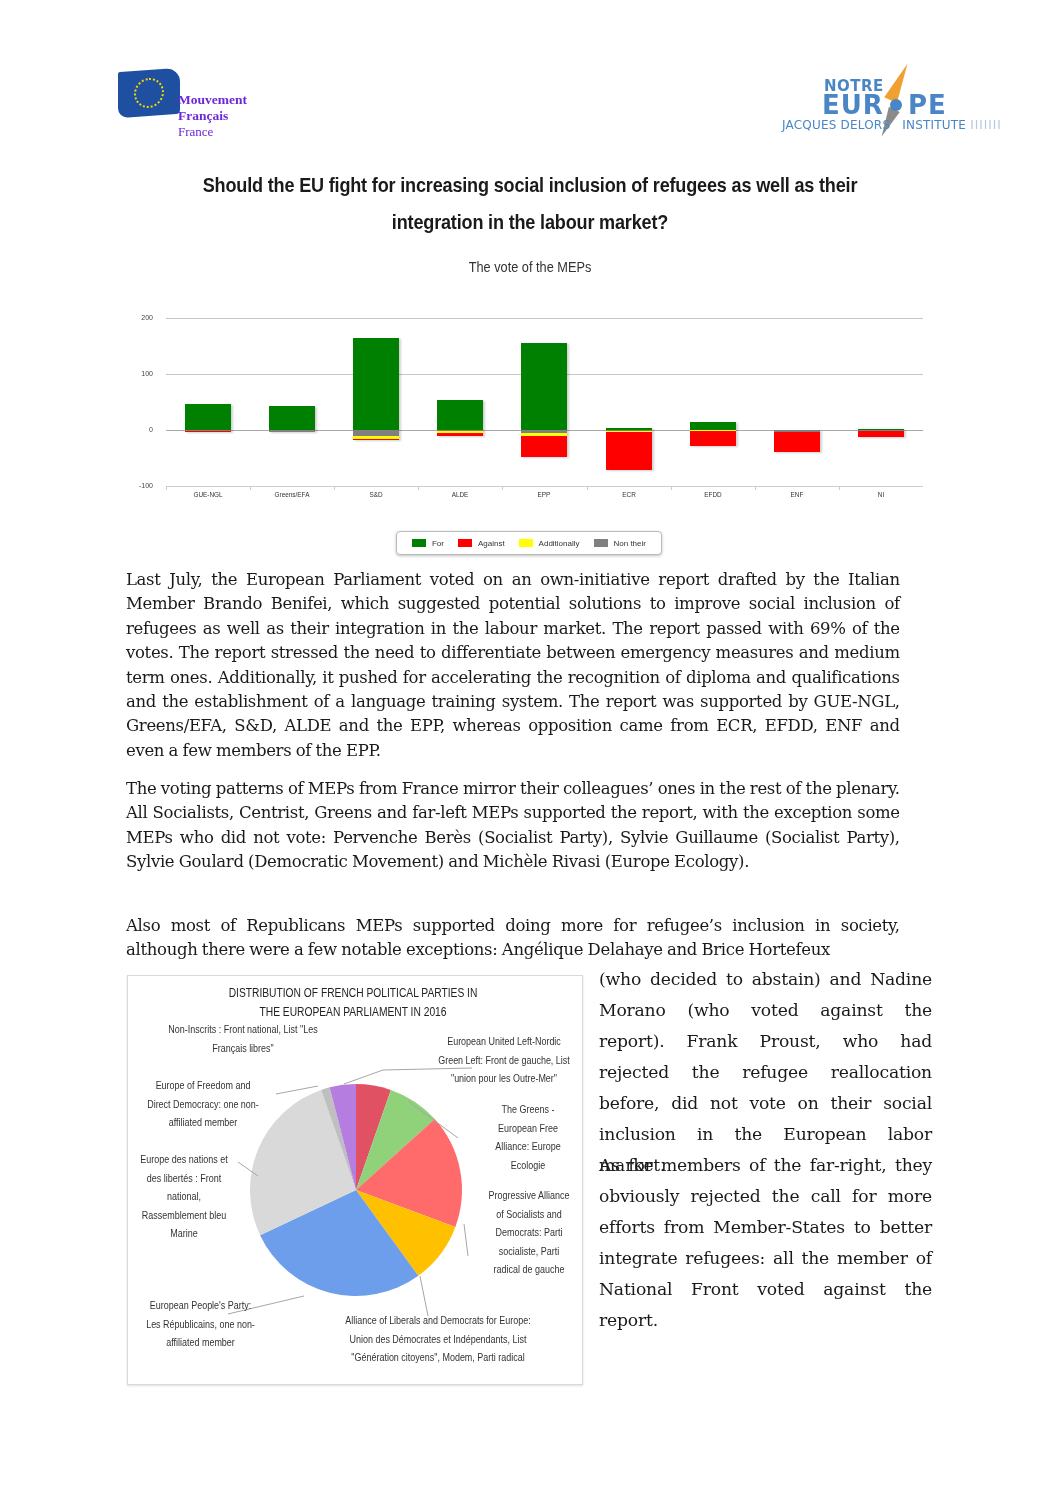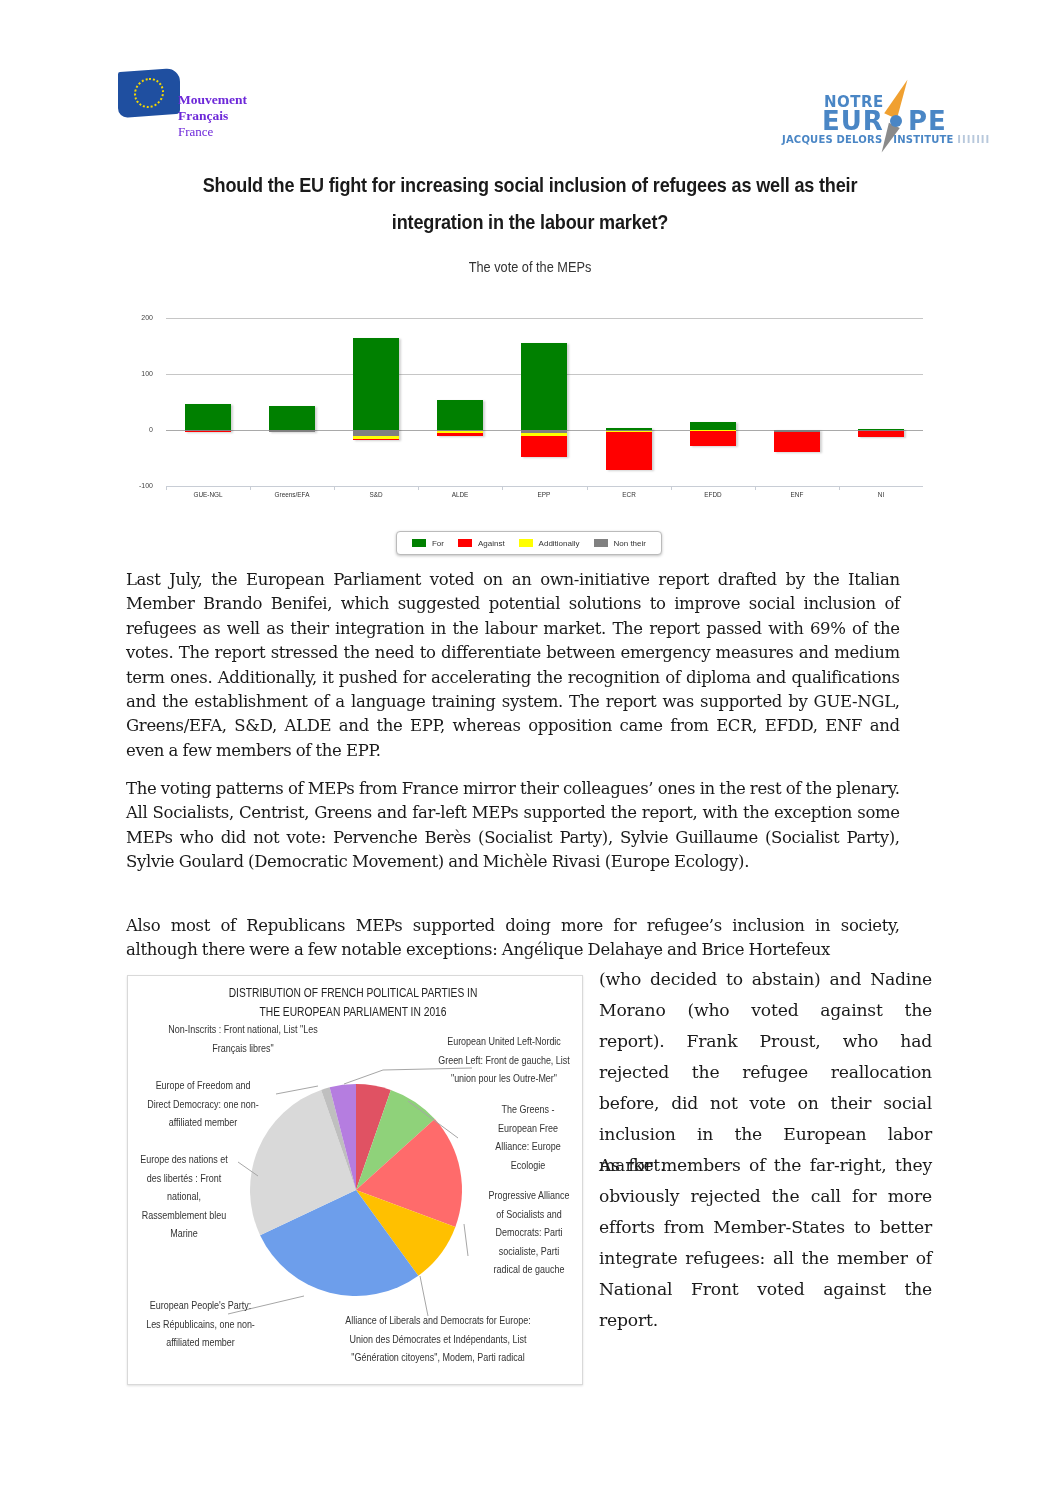--- a/index.html
+++ b/index.html
@@ -3,24 +3,24 @@
 <meta charset="utf-8">
 <style>
   html, body { margin:0; padding:0; background:#ffffff; }
   body { width:1058px; height:1497px; position:relative; overflow:hidden; font-family:"DejaVu Serif", serif; color:#1a1a1a; }
   .logo-left { position:absolute; left:118px; top:70px; width:180px; height:75px; }
   .flag { position:absolute; left:0; top:0; width:62px; height:46px; background:#1f4fa0; border-radius:2px 14px 4px 10px; transform:skewY(-4deg); }
   .flag .stars { position:absolute; left:16px; top:8px; width:30px; height:30px; border:2px dotted #f5d800; border-radius:50%; box-sizing:border-box; }
   .mvt-text { position:absolute; left:60px; top:22px; font-family:Liberation Serif, serif; color:#6d28d9; line-height:16px; }
   .mvt-text .b { font-weight:bold; font-size:13.5px; display:block; }
   .mvt-text .r { font-size:13px; display:block; }
-  .logo-right { position:absolute; left:782px; top:76px; width:205px; height:80px; font-family:"DejaVu Sans", sans-serif; }
+  .logo-right { position:absolute; left:782px; top:60px; width:205px; height:80px; font-family:"DejaVu Sans", sans-serif; }
   .ne-notre { position:absolute; left:42px; top:17px; font-size:15px; font-weight:bold; color:#4a86c5; letter-spacing:0.5px; }
   .ne-europe { position:absolute; left:40px; top:30px; font-size:26px; font-weight:bold; color:#4a86c5; letter-spacing:1px; }
-  .ne-jd { position:absolute; left:0; top:58px; font-size:10px; font-weight:bold; color:#4a86c5; letter-spacing:0.2px; white-space:nowrap; }
+  .ne-jd { position:absolute; left:0; top:58px; font-size:12px; font-weight:normal; color:#4a86c5; letter-spacing:0.2px; white-space:nowrap; }
   .ne-needle { position:absolute; left:110px; top:2px; width:0; height:0; border-left:7px solid transparent; border-right:7px solid transparent; border-bottom:40px solid #f0a030; transform:rotate(25deg); }
   .ne-needle2 { position:absolute; left:100px; top:48px; width:0; height:0; border-left:6px solid transparent; border-right:6px solid transparent; border-top:30px solid #8a8a8a; transform:rotate(25deg); }
   .title { position:absolute; left:130px; top:166px; width:800px; text-align:center; font-family:"Liberation Sans", sans-serif; font-weight:bold; font-size:21px; line-height:37px; transform:scaleX(0.86); transform-origin:center; letter-spacing:-0.2px; }
   .chart-sub { position:absolute; left:330px; top:258px; width:400px; text-align:center; font-family:"Liberation Sans", sans-serif; font-size:15px; color:#333; transform:scaleX(0.85); }
   .chart { position:absolute; left:128px; top:300px; width:800px; height:210px; font-family:"Liberation Sans", sans-serif; }
   .gridline { position:absolute; left:38px; width:757px; height:1px; background:#c6c6c6; }
   .gridline.zero { background:#a9a9a9; }
   .ytick { position:absolute; left:0; width:25px; font-size:7px; color:#444; text-align:right; }
   .xaxis { position:absolute; left:38px; top:186px; width:757px; height:1px; background:#c8cdd5; }
   .xtick-mark { position:absolute; top:186px; width:1px; height:4px; background:#c8cdd5; }

